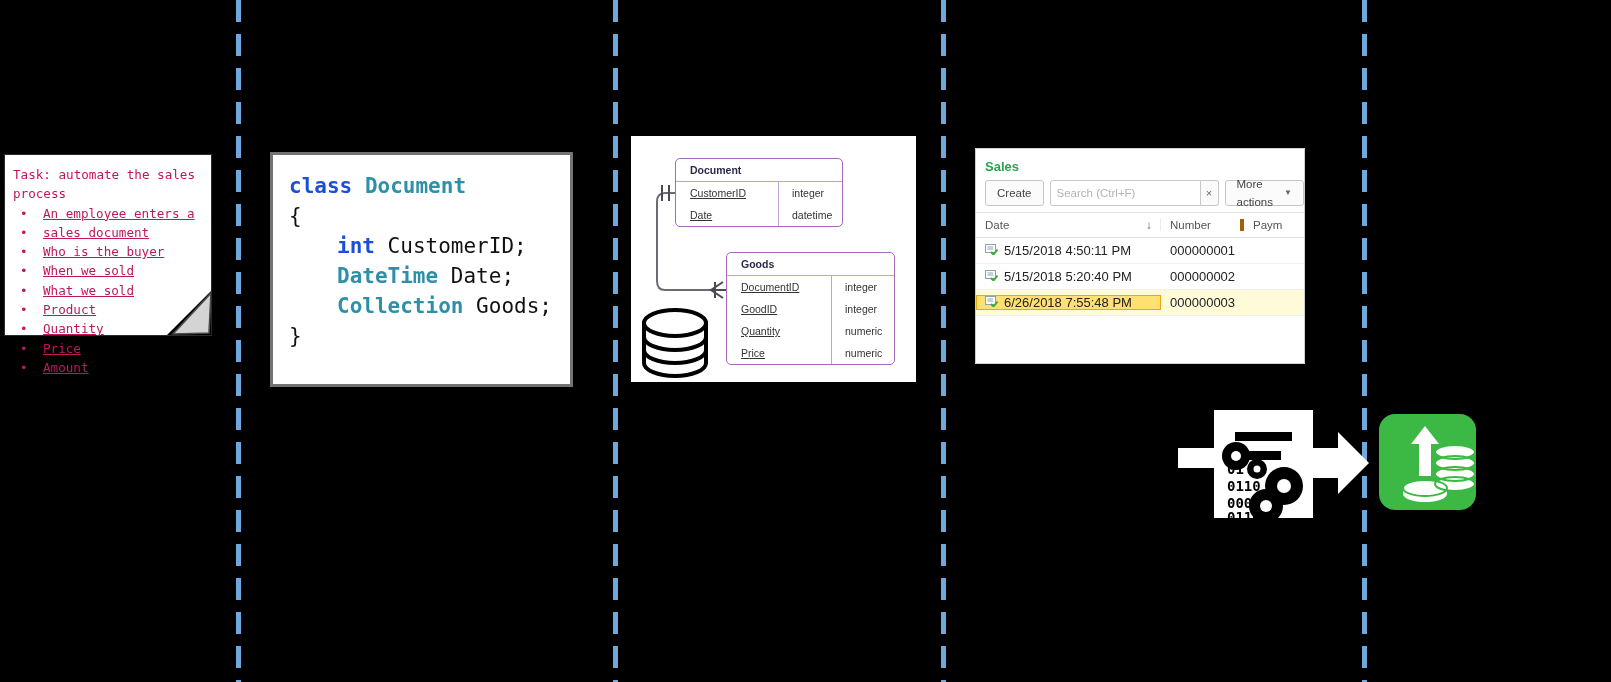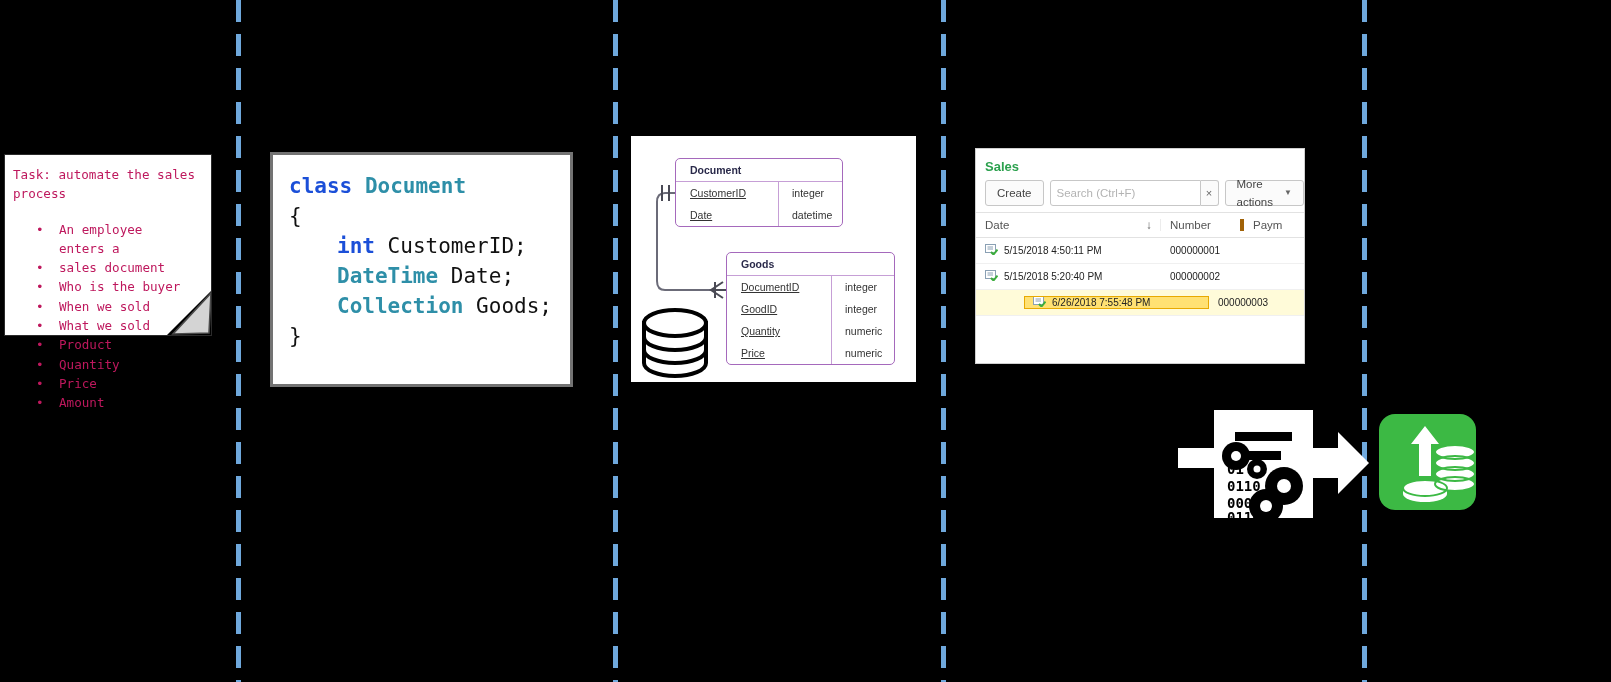--- a/index.html
+++ b/index.html
@@ -10,21 +10,21 @@
   
   .divider{position:absolute;top:0;width:5px;height:682px;
     background-image:linear-gradient(to bottom,#6fa8dc 0px,#6fa8dc 22px,transparent 22px,transparent 34px);
     background-size:5px 34px;}
 
   
   .note{position:absolute;left:4px;top:154px;width:208px;height:182px;
     background:#fff;border:1px solid #2b2b2b;box-sizing:border-box;
     font-family:"DejaVu Sans Mono",monospace;color:#be185d;}
   .note .ntext{position:absolute;left:8px;top:10px;right:6px;font-size:12.6px;line-height:19.3px;}
-  .note .nbullets{margin:16px;padding:0;list-style:none;}
+  .note .nbullets{margin:0;padding:0;list-style:none;text-decoration:underline;}
   .note .nbullets li{position:relative;padding-left:30px;}
   .note .nbullets li:before{content:"\2022";position:absolute;left:7px;top:0;}
   .foldline{position:absolute;right:0px;bottom:0px;width:44px;height:44px;overflow:hidden;}
   .foldline svg{position:absolute;right:0;bottom:0;}
 
   
   .codebox{position:absolute;left:270px;top:152px;width:303px;height:235px;
     background:#fff;border:3px solid #737373;box-sizing:border-box;
     font-family:"DejaVu Sans Mono",monospace;font-size:21px;line-height:30px;
     padding:16px 0 0 16px;color:#111;}
@@ -58,26 +58,26 @@
   .xbtn{border:1px solid #c7c7c7;border-left:none;border-radius:0 3px 3px 0;background:#fbfbfb;
     width:17px;height:18px;line-height:18px;padding:3px 0;text-align:center;font-size:11px;color:#666;}
   .more{display:flex;align-items:center;gap:3px;}
   .caret{font-size:8px;color:#666;}
   .ghead{display:flex;border-top:1px solid #e2e2e2;border-bottom:1px solid #e2e2e2;
     font-size:11.5px;color:#555;height:24px;align-items:center;}
   .ghead .h1{width:185px;padding-left:9px;display:flex;align-items:center;
     justify-content:space-between;padding-right:8px;border-right:1px solid #ececec;box-sizing:border-box;}
   .ghead .h2{width:83px;padding-left:9px;border-right:4px solid #a16207;box-sizing:border-box;}
   .ghead .h3{padding-left:9px;}
-  .grow{display:flex;font-size:10px;color:#222;height:25px;align-items:center;
+  .grow{display:flex;font-size:13px;color:#222;height:25px;align-items:center;
     border-bottom:1px solid #f0f0f0;}
   .grow .d1{width:185px;padding-left:9px;display:flex;align-items:center;gap:6px;box-sizing:border-box;}
   .grow .d2{width:83px;padding-left:9px;box-sizing:border-box;}
   .grow.sel{background:#fffbd9;}
-  .grow.sel .d1{background:#ffe173;outline:1.5px solid #e8a900;outline-offset:-1px;margin-left:48px;}
+  .grow.sel .d1{background:#ffe173;outline:1.5px solid #e8a900;outline-offset:-1px;}
   .docicon{flex:0 0 auto;}
 
   
   .procicon{position:absolute;left:1178px;top:406px;}
   .moneyicon{position:absolute;left:1379px;top:414px;width:97px;height:96px;
     background:#3cb944;border-radius:16px;}
 </style>
 </head>
 <body>
 

